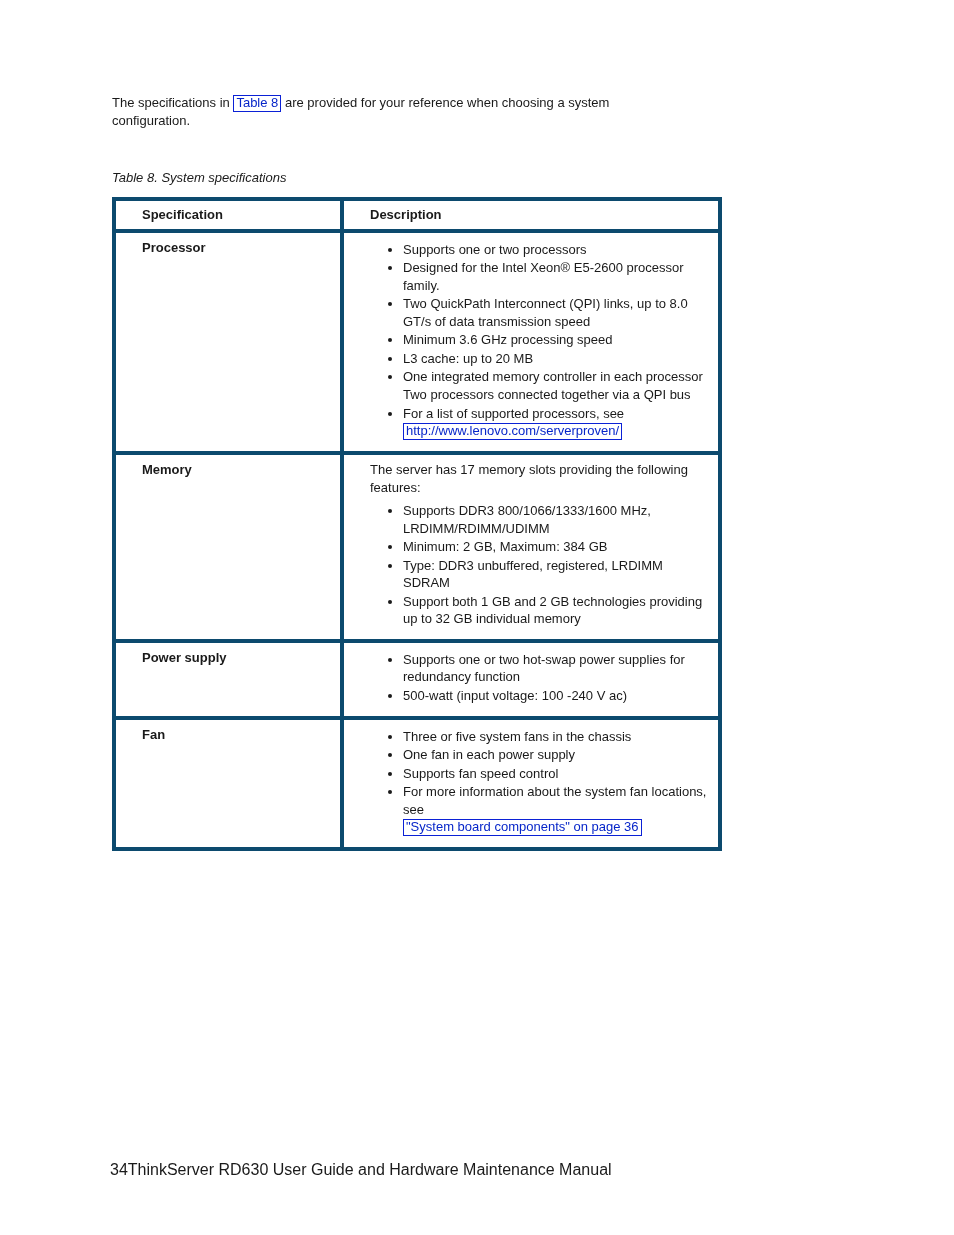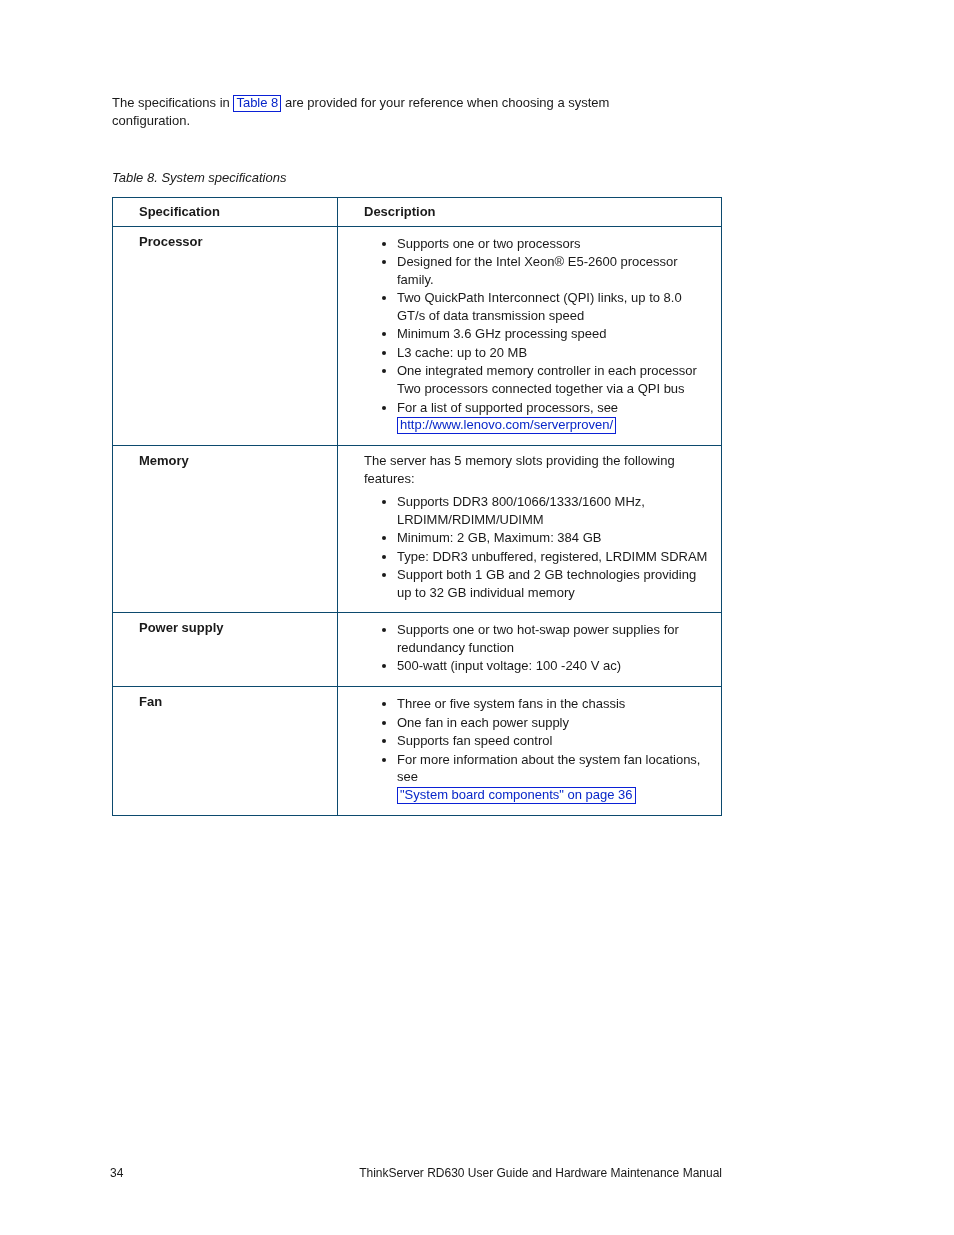--- a/index.html
+++ b/index.html
@@ -29,21 +29,21 @@
     padding: 0 2px;
     display: inline-block;
     line-height: 1.15;
   }
   table.spec {
     width: 100%;
     border-collapse: collapse;
     margin-top: 10px;
   }
   table.spec th, table.spec td {
-    border: 1px solid #0c4a6e;
+    border: 4px solid #0c4a6e;
     padding: 6px 10px 10px 26px;
     vertical-align: top;
     text-align: left;
   }
   table.spec th {
     background: #ffffff;
     font-weight: 700;
     font-size: 13px;
     padding-top: 5px;
     padding-bottom: 5px;
@@ -62,22 +62,21 @@
   }
   .subnote {
     margin: 4px 0 0 16px;
   }
   .footer {
     position: absolute;
     left: 110px;
     right: 100px;
     bottom: 54px;
     display: flex;
-    justify-content: space-between;
-    font-size: 12px;
+    font-size: 16px;
   }
 </style>
 </head>
 <body>
 
 <div class="page">
 
   <p class="intro">
     <span>The specifications in </span><a class="xref" href="#">Table 8</a><span> are provided for your reference when choosing a system</span><br>
     <span>configuration.</span>
@@ -108,21 +107,21 @@
               <span>For a list of supported processors, see</span><br>
               <a class="xref" href="#">http://www.lenovo.com/serverproven/</a>
             </li>
           </ul>
         </td>
       </tr>
 
       <tr>
         <td class="cat">Memory</td>
         <td>
-          <div style="margin-bottom:6px;">The server has 5 memory slots providing the following features:</div>
+          <div style="margin-bottom:6px;">The server has 17 memory slots providing the following features:</div>
           <ul class="items">
             <li>Supports DDR3 800/1066/1333/1600 MHz, LRDIMM/RDIMM/UDIMM</li>
             <li>Minimum: 2 GB, Maximum: 384 GB</li>
             <li>Type: DDR3 unbuffered, registered, LRDIMM SDRAM</li>
             <li>Support both 1 GB and 2 GB technologies providing up to 32 GB individual memory</li>
           </ul>
         </td>
       </tr>
 
       <tr>

